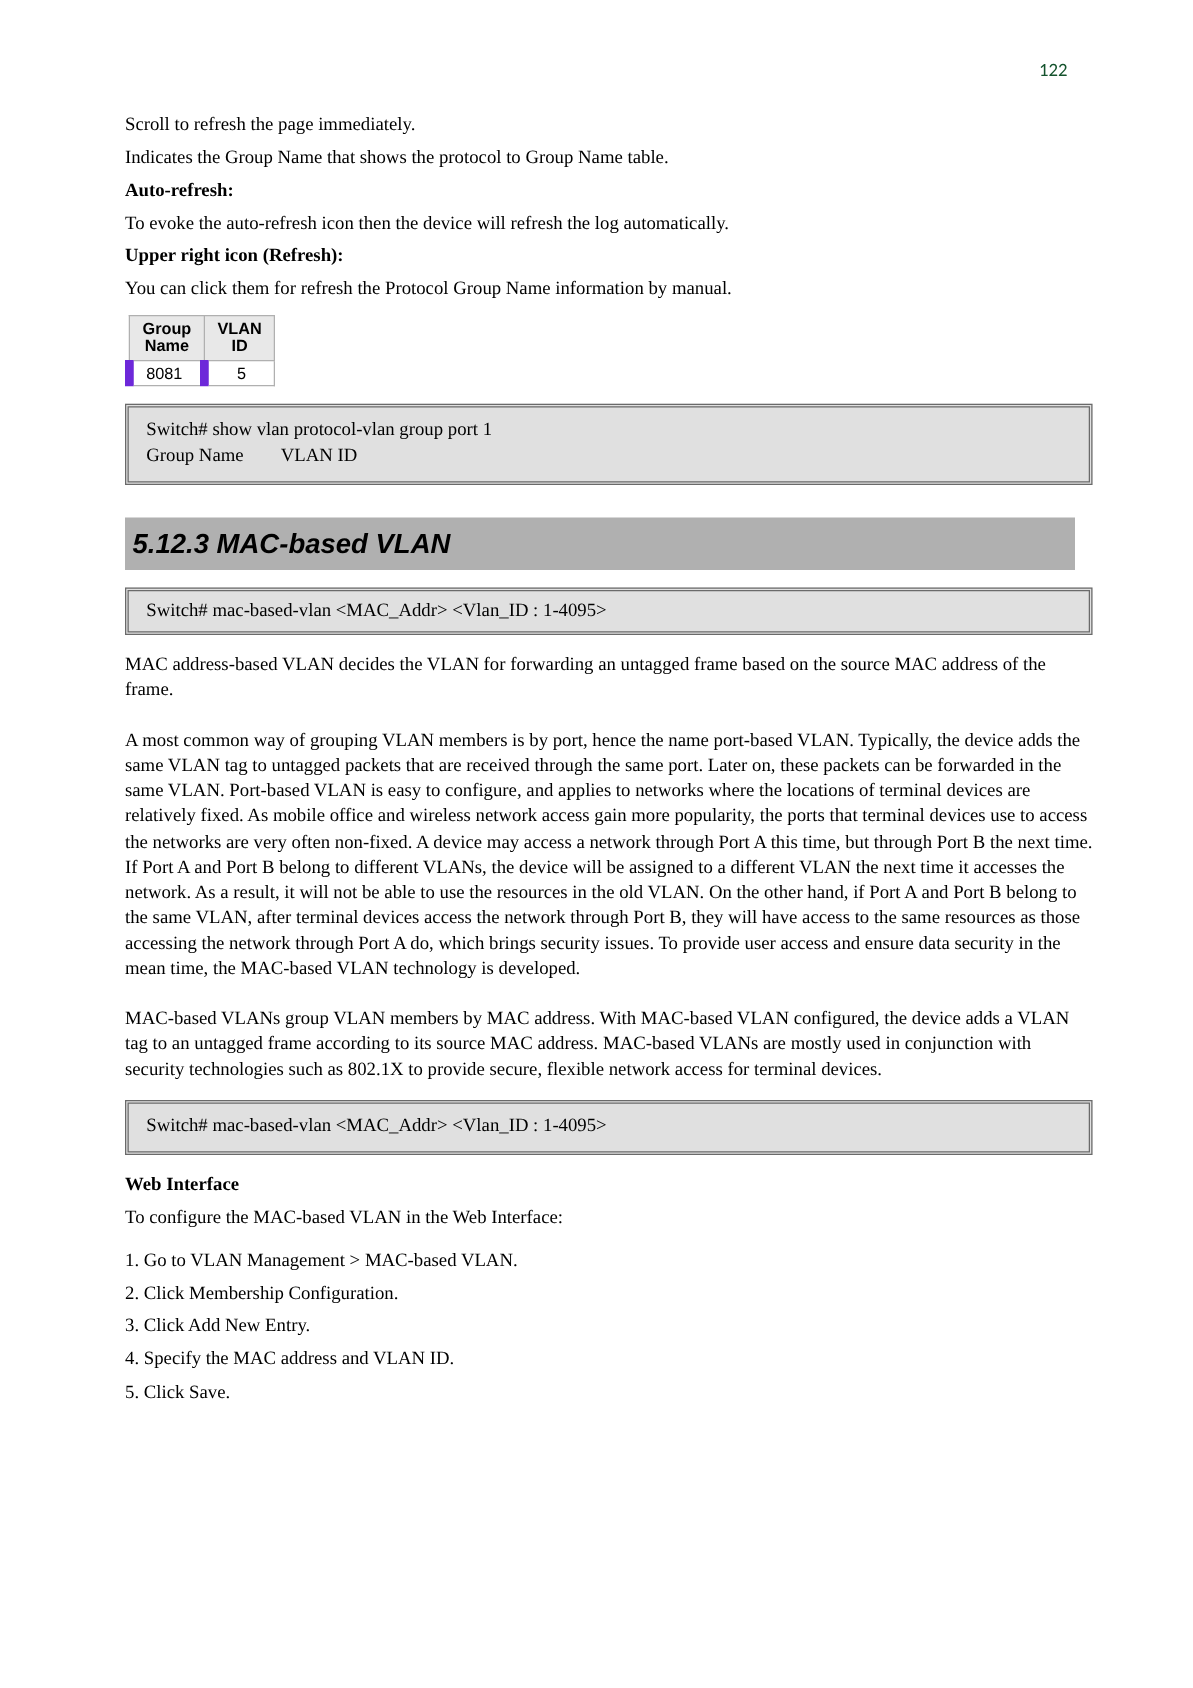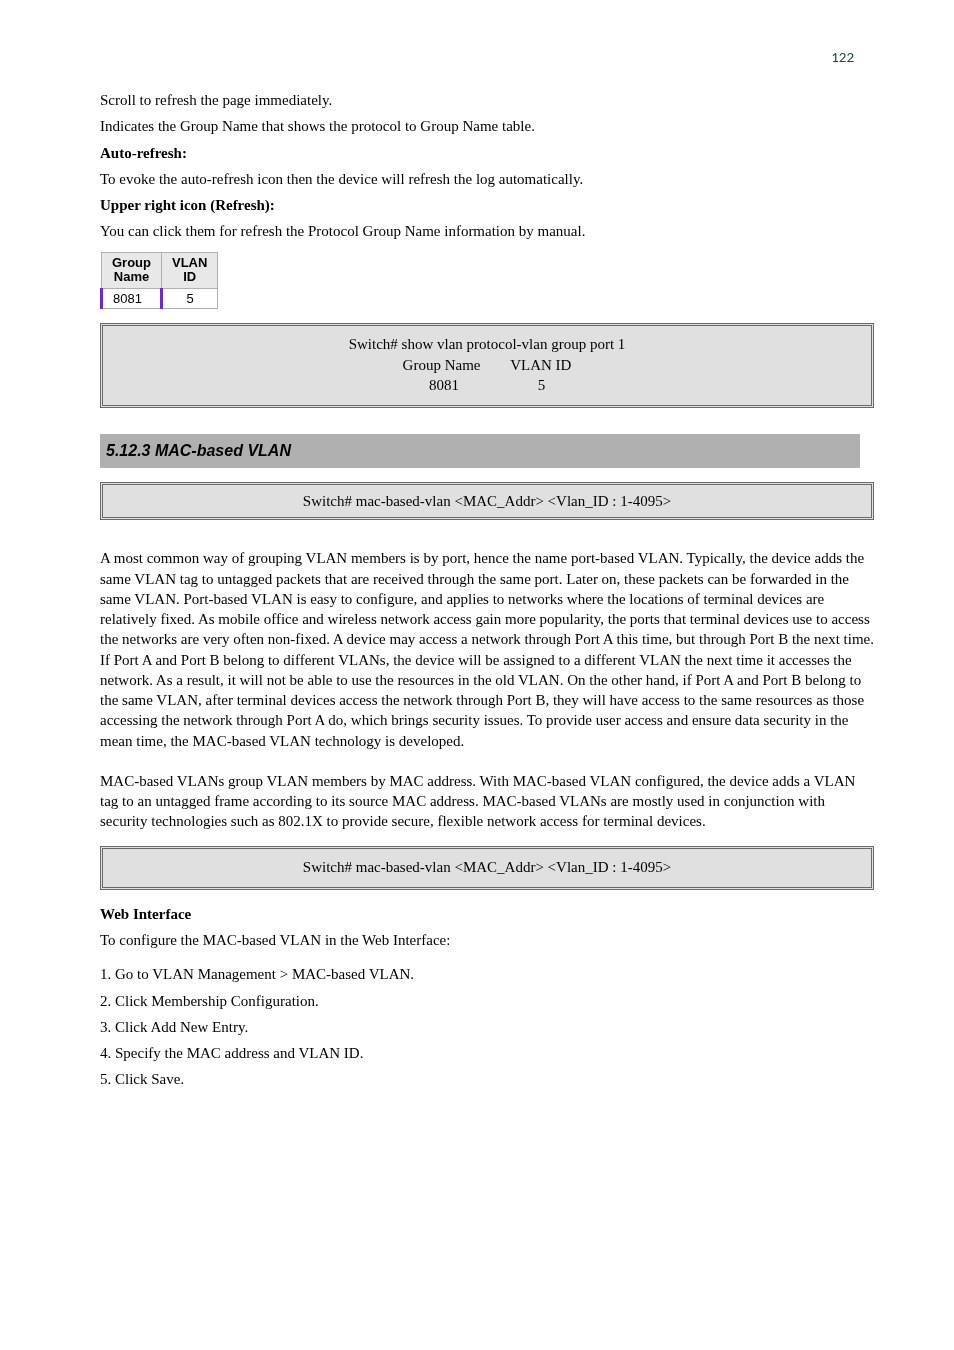--- a/index.html
+++ b/index.html
@@ -43,45 +43,45 @@
   }
   table.mini th {
     background: #E8E8E8;
     font-weight: bold;
     padding: 3px 10px;
     line-height: 1.15;
     border: 1px solid #B0B0B0;
   }
   table.mini td {
     padding: 2px 10px;
-    border-left: 3px solid #6d28d9;
+    border-left: 7px solid #6d28d9;
     border-right: 1px solid #B0B0B0;
     border-bottom: 1px solid #B0B0B0;
     text-align: left;
     background: #fff;
   }
   table.mini td.center { text-align: center; }
 
   
   .cli-box {
     border: 3px double #6A6A6A;
     background: #E0E0E0;
     padding: 8px 14px 10px 14px;
     margin-top: 14px;
     margin-bottom: 14px;
     font-size: 15px;
     line-height: 1.35;
   }
-  .cli-box .line { white-space: pre-wrap; text-align: center; }
+  .cli-box .line { white-space: pre-wrap; }
 
   
   .section-heading {
     background: #B0B0B0;
     font-family: Arial, Helvetica, sans-serif;
-    font-size: 16px;
+    font-size: 22px;
     font-style: italic;
     font-weight: bold;
     padding: 8px 6px;
     margin-top: 26px;
     margin-bottom: 10px;
     width: 760px;
   }
 
   
   .def { margin-bottom: 6px; }
@@ -116,29 +116,29 @@
         <td>8081</td>
         <td class="center">5</td>
       </tr>
     </tbody>
       </table>
   </div>
 
   <div class="cli-box">
     <div class="line">Switch# show vlan protocol-vlan group port 1</div>
     <div class="line">Group Name        VLAN ID</div>
-    <div class="line">8081                     5</div>
   </div>
 
   <div class="section-heading">5.12.3 MAC-based VLAN</div>
 
   <div class="cli-box" style="padding-top:6px;padding-bottom:6px;">
     <div class="line">Switch# mac-based-vlan &lt;MAC_Addr&gt; &lt;Vlan_ID : 1-4095&gt;</div>
   </div>
 
+  <p>MAC address-based VLAN decides the VLAN for forwarding an untagged frame based on the source MAC address of the frame.</p>
   <div class="section-spacer"></div>
   <p>A most common way of grouping VLAN members is by port, hence the name port-based VLAN. Typically, the device adds the same VLAN tag to untagged packets that are received through the same port. Later on, these packets can be forwarded in the same VLAN. Port-based VLAN is easy to configure, and applies to networks where the locations of terminal devices are relatively fixed. As mobile office and wireless network access gain more popularity, the ports that terminal devices use to access the networks are very often non-fixed. A device may access a network through Port A this time, but through Port B the next time. If Port A and Port B belong to different VLANs, the device will be assigned to a different VLAN the next time it accesses the network. As a result, it will not be able to use the resources in the old VLAN. On the other hand, if Port A and Port B belong to the same VLAN, after terminal devices access the network through Port B, they will have access to the same resources as those accessing the network through Port A do, which brings security issues. To provide user access and ensure data security in the mean time, the MAC-based VLAN technology is developed.</p>
   <div class="section-spacer"></div>
   <p>MAC-based VLANs group VLAN members by MAC address. With MAC-based VLAN configured, the device adds a VLAN tag to an untagged frame according to its source MAC address. MAC-based VLANs are mostly used in conjunction with security technologies such as 802.1X to provide secure, flexible network access for terminal devices.</p>
 
   <div class="cli-box">
     <div class="line">Switch# mac-based-vlan &lt;MAC_Addr&gt; &lt;Vlan_ID : 1-4095&gt;</div>
   </div>
 
   <p class="bold">Web Interface</p>

